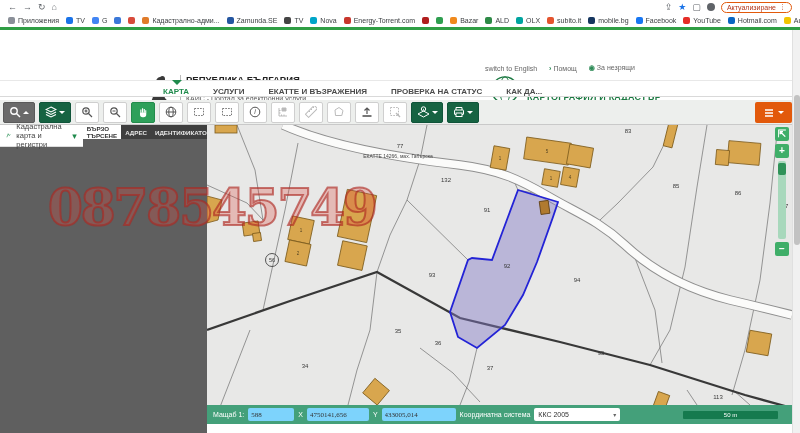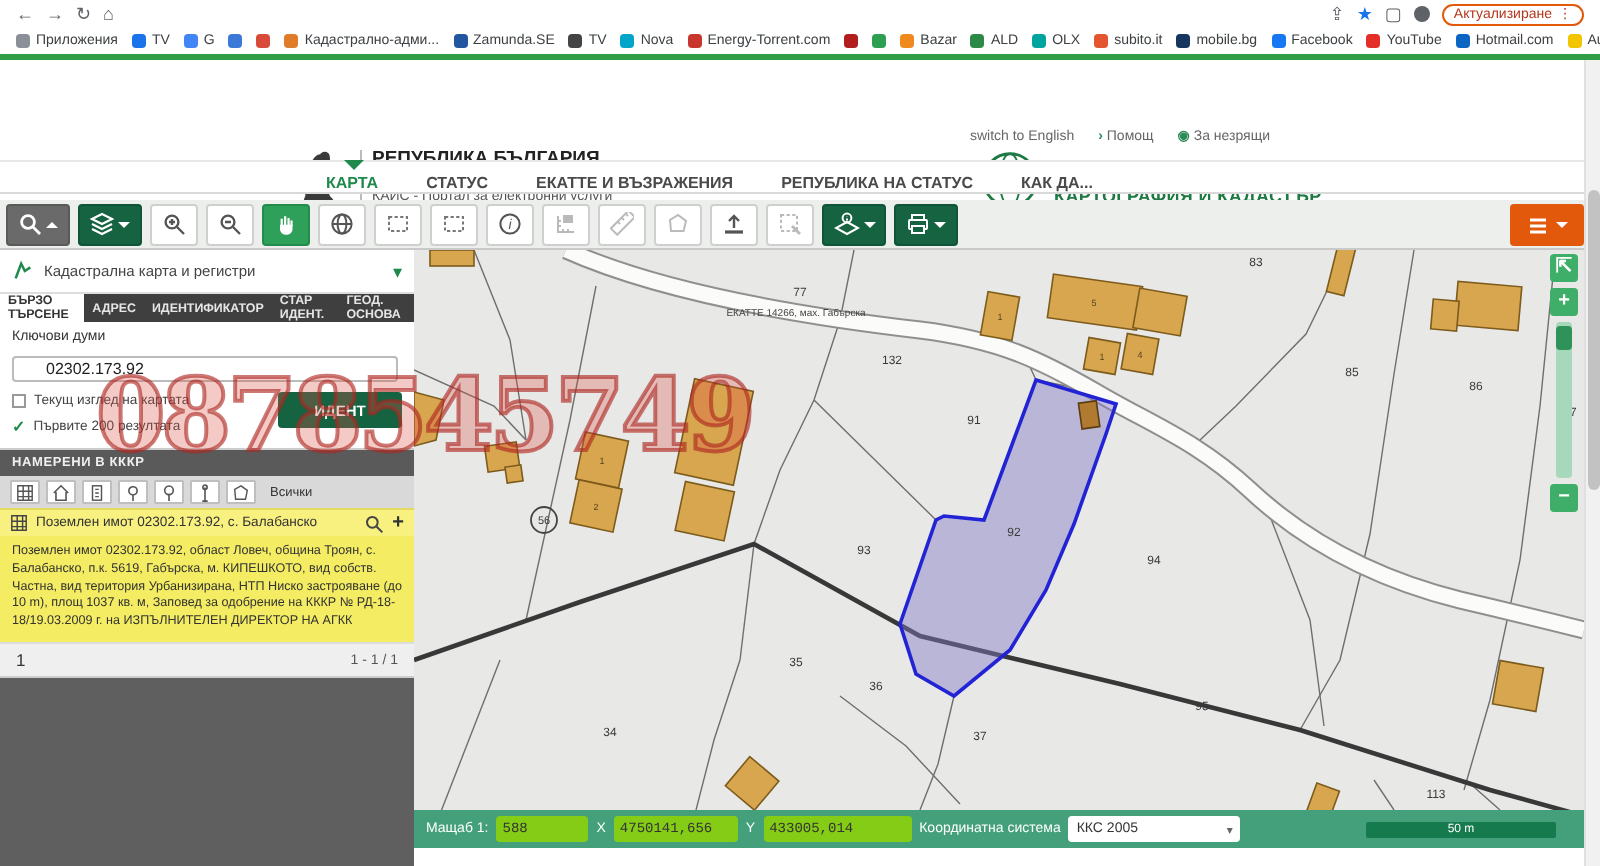--- a/index.html
+++ b/index.html
@@ -47,21 +47,21 @@
   .tool.wide { width:32px; }
   .tool.dark { background:#6a6a6a; border-color:#5a5a5a; }
   .tool.green { background:#166342; border-color:#10543a; }
   .tool.active { background:#2ea05a; border-color:#238b4b; }
   .tool.disabled svg { opacity:.4; }
   .caret-up { width:0;height:0;border-left:3px solid transparent;border-right:3px solid transparent;border-bottom:3px solid #fff; }
   .caret-dn { width:0;height:0;border-left:3px solid transparent;border-right:3px solid transparent;border-top:3px solid #fff; }
   #map-content-btn { position:absolute; left:755px; top:102px; width:37px; height:21px; background:#e2590b; border-radius:2px; display:flex; align-items:center; justify-content:center; gap:3px; }
 
   
-  #sidebar { position:absolute; left:0; top:125px; width:207px; height:308px; background:#5f5f5f; display:flex; flex-direction:column; }
+  #sidebar { position:absolute; left:0; top:125px; width:207px; height:308px; background:#5f5f5f; display:flex; flex-direction:row; }
   #layer-select { height:22px; background:#fff; border-bottom:1px solid #ddd; display:flex; align-items:center; gap:5px; padding:0 6px; font-size:7.5px; color:#444; }
   #layer-caret { margin-left:auto; color:#1f8a4c; font-size:9px; }
   #side-tabs { height:14px; background:#3f3f3f; display:flex; font-size:6.2px; font-weight:bold; }
   .stab { color:#e6e6e6; display:flex; align-items:center; padding:0 4px; }
   .stab.active { background:#fff; color:#333; }
   #search-panel { background:#fff; padding:4px 6px 6px; position:relative; border-bottom:1px solid #ccc; }
   #kw-label { font-size:7px; color:#333; margin-bottom:2px; }
   #kw-input { width:193px; height:13px; border:1px solid #bbb; border-radius:2px; font-size:8px; padding:0 16px; color:#222; font-family:"Liberation Sans",sans-serif; }
   .cb-row { display:flex; align-items:center; gap:4px; font-size:6.8px; color:#444; margin-top:5px; }
   .cb-box { width:7px; height:7px; border:1px solid #999; background:#fff; display:inline-block; }
@@ -83,21 +83,21 @@
   
   #map { position:absolute; left:207px; top:125px; width:585px; height:308px; }
   #map-canvas { position:absolute; left:0; top:0; width:585px; height:280px; background:#e8e8e7; }
   #map-canvas svg { display:block; }
   #zoom-ctrl { position:absolute; right:3px; top:2px; width:14px; display:flex; flex-direction:column; align-items:center; gap:3px; z-index:6; }
   .zc-btn { width:14px; height:14px; background:#3fae68; color:#fff; border-radius:2px; font-size:10px; line-height:13px; text-align:center; font-weight:bold; }
   #zoom-track { width:8px; height:78px; background:#a8d8bc; border-radius:2px; position:relative; }
   #zoom-handle { position:absolute; left:0; top:2px; width:8px; height:12px; background:#2f9258; border-radius:2px; }
   #statusbar { position:absolute; left:0; top:280px; width:585px; height:19px; background:#44a07a; display:flex; align-items:center; gap:4px; padding:0 6px; }
   .sb-label { color:#fff; font-size:7px; white-space:nowrap; }
-  .sb-input { background:#84cc16; border:none; border-radius:2px; height:13px; font-size:7px; color:#333; padding:0 3px; font-family:Liberation Mono, monospace; }
+  .sb-input { background:#7dd3fc; border:none; border-radius:2px; height:13px; font-size:7px; color:#333; padding:0 3px; font-family:Liberation Serif, serif; }
   #crs-select { background:#fff; border-radius:2px; height:13px; width:86px; font-size:7px; color:#333; display:flex; align-items:center; padding:0 4px; }
   #crs-select .dn { margin-left:auto; color:#666; font-size:6px; }
   #scalebar { margin-left:auto; margin-right:8px; width:95px; height:8px; background:#157a4e; border-radius:1px; color:#fff; font-size:6px; text-align:center; line-height:8px; }
   #map-bottom-white { position:absolute; left:0; top:299px; width:585px; height:9px; background:#fff; }
 
   
   #pg-scroll { position:absolute; left:792px; top:30px; width:8px; height:403px; background:#f1f1f1; border-left:1px solid #e0e0e0; }
   #pg-thumb { position:absolute; left:1px; top:65px; width:6px; height:150px; background:#c2c2c2; border-radius:3px; }
 
   
@@ -251,23 +251,23 @@
 </div>
 
 <div id="nav">
   <span id="home-btn">
     <svg width="11" height="10" viewBox="0 0 11 10" fill="none" stroke="#777" stroke-width="1">
         <path d="M1 5l4.5-4L10 5M2.5 4.5V9h6V4.5"></path>
       </svg>
   </span>
   <div id="nav-items">
     <span class="nav-item-active">КАРТА</span>
-    <span>СТАТУС</span>
+    <span>УСЛУГИ</span>
     <span>ЕКАТТЕ И ВЪЗРАЖЕНИЯ</span>
-    <span>РЕПУБЛИКА НА СТАТУС</span>
+    <span>ПРОВЕРКА НА СТАТУС</span>
     <span>КАК ДА...</span>
   </div>
 </div>
 <div id="nav-tri"></div>
 
 <div id="toolbar">
   <div class="tool wide dark">
     <svg width="12" height="12" viewBox="0 0 12 12" fill="none" stroke="#fff" stroke-width="1.4">
         <circle cx="5" cy="5" r="3.2"></circle>
         <path d="M7.5 7.5L11 11"></path>

